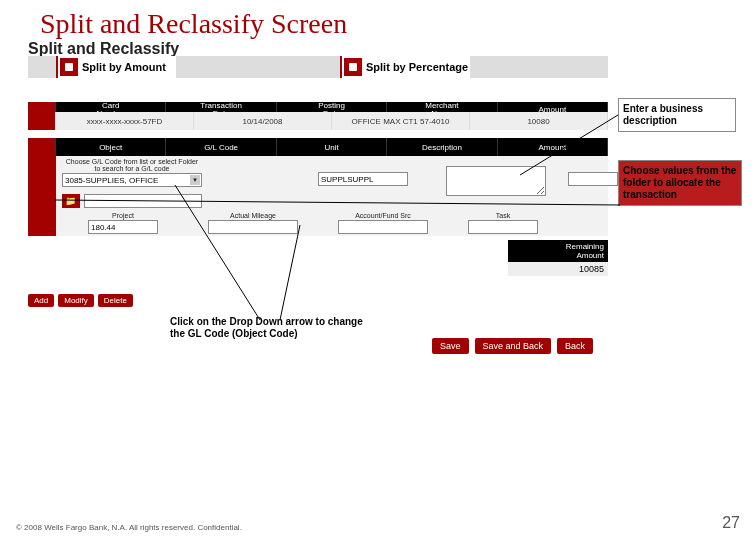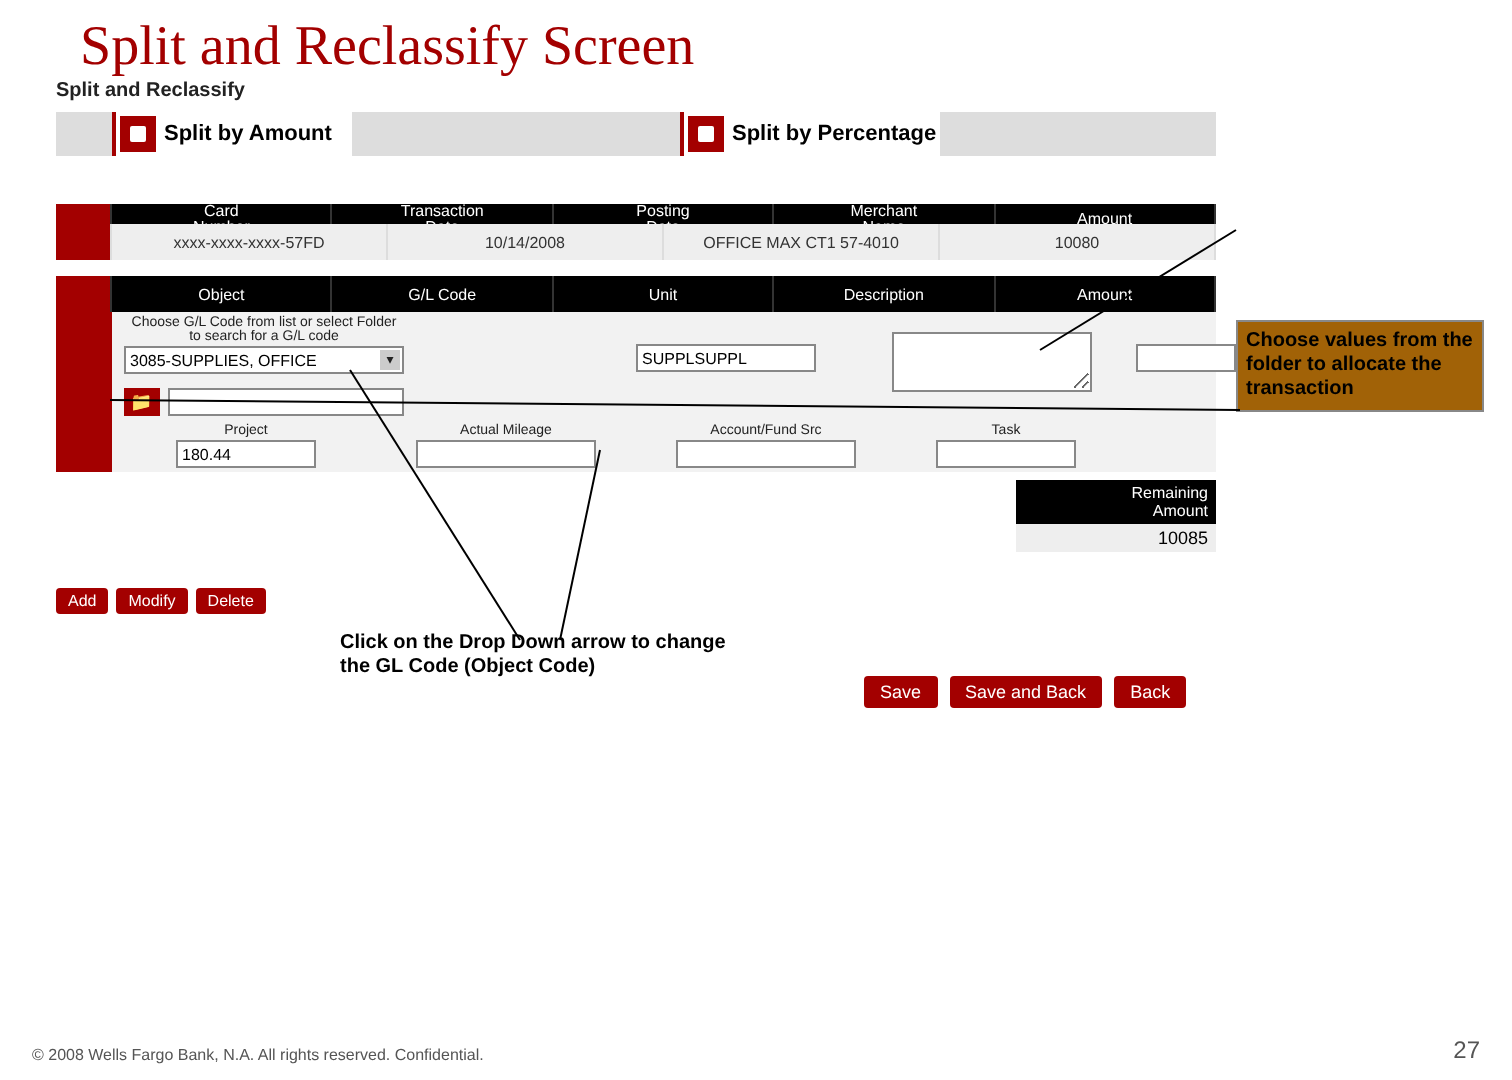--- a/index.html
+++ b/index.html
@@ -1,19 +1,19 @@
 <!DOCTYPE html>
 <html><head>
 <meta charset="utf-8">
 <style>
   * { box-sizing: border-box; margin: 0; padding: 0; }
   body { width: 756px; height: 540px; background: #fff; font-family: Arial, Verdana, sans-serif; position: relative; overflow: hidden; }
   .slide { position: relative; width: 756px; height: 540px; }
   .title { position: absolute; left: 40px; top: 8px; font-family: 'Times New Roman', serif; font-size: 28px; color: #a30000; }
-  .subtitle { position: absolute; left: 28px; top: 40px; font-size: 10px; font-weight: bold; color: #222; }
+  .subtitle { position: absolute; left: 28px; top: 40px; font-size: 16px; font-weight: bold; color: #222; }
   .tabbar { position: absolute; left: 28px; top: 56px; width: 580px; height: 22px; background: #ddd; }
   .tab { position: absolute; top: 0; height: 22px; background: #fff; border-left: 2px solid #a30000; display: flex; align-items: center; font-size: 11px; font-weight: bold; }
   .tab .sq { width: 18px; height: 18px; background: #a30000; display: flex; align-items: center; justify-content: center; margin: 2px 4px 2px 2px; }
   .tab .dot { width: 8px; height: 8px; background: #fff; border-radius: 1px; }
   .tab1 { left: 28px; width: 120px; }
   .tab2 { left: 312px; width: 130px; }
   .headerrow { position: absolute; left: 28px; top: 88px; width: 580px; height: 16px; background: #000; color: #fff; font-size: 8px; display: flex; margin-top: 14px; }
   .headerrow > div { flex: 1; display: flex; align-items: center; justify-content: center; text-align: center; border-right: 1px solid #333; padding: 0 2px; line-height: 1; white-space: pre-line; }
   .headerrow > div.redcell { background: #a30000; width: 28px; flex: 0 0 28px; }
   .datarow { position: absolute; left: 28px; top: 112px; width: 580px; height: 18px; background: #eee; font-size: 8px; display: flex; }
@@ -30,26 +30,26 @@
   .fld label { display: block; font-size: 7px; margin-bottom: 1px; text-align: center; }
   .remain { position: absolute; left: 508px; top: 240px; width: 100px; }
   .remain .rh { background: #000; color: #fff; font-size: 8px; text-align: right; padding: 2px 4px; }
   .remain .rv { background: #eee; font-size: 9px; text-align: right; padding: 2px 4px; }
   .actbtns { position: absolute; left: 28px; top: 294px; display: flex; gap: 4px; }
   .actbtn { background: #a30000; color: #fff; font-size: 8px; padding: 2px 6px; border-radius: 2px; }
   .savebtns { position: absolute; left: 432px; top: 338px; display: flex; gap: 6px; }
   .savebtn { background: #a30000; color: #fff; font-size: 9px; padding: 3px 8px; border-radius: 2px; }
   .callout { position: absolute; font-size: 10px; font-weight: bold; line-height: 1.2; }
   .note1 { left: 618px; top: 98px; width: 118px; border: 1px solid #888; padding: 4px; background: #fff; }
-  .note2 { left: 618px; top: 160px; width: 124px; border: 1px solid #888; padding: 4px; background: #a16207; }
+  .note2 { left: 618px; top: 160px; width: 124px; border: 1px solid #888; padding: 4px; background: #b91c1c; }
   .note3 { left: 170px; top: 316px; width: 200px; }
   .bullets { position: absolute; left: 24px; top: 376px; font-size: 14px; font-weight: bold; }
   .bullets li { list-style: square; margin-bottom: 10px; margin-left: 16px; }
   .footer { position: absolute; left: 16px; bottom: 8px; font-size: 8px; color: #555; }
-  .pagenum { position: absolute; right: 16px; bottom: 8px; font-size: 12px; color: #555; }
+  .pagenum { position: absolute; right: 16px; bottom: 8px; font-size: 16px; color: #555; }
   svg.line { position: absolute; pointer-events: none; }
   .sel-wrap { position: relative; display: inline-block; }
   .sel-wrap .arrow { position: absolute; right: 2px; top: 2px; width: 10px; height: 10px; background: #ccc; display: flex; align-items: center; justify-content: center; font-size: 7px; pointer-events: none; }
 </style>
 </head>
 <body>
 
 <div class="slide">
   <div class="title">Split and Reclassify Screen</div>
   <div class="subtitle">Split and Reclassify</div>
@@ -159,20 +159,21 @@
     <div class="actbtn">Modify</div>
     <div class="actbtn">Delete</div>
   </div>
 
   <div class="savebtns">
     <div class="savebtn">Save</div>
     <div class="savebtn">Save and Back</div>
     <div class="savebtn">Back</div>
   </div>
 
+  <div class="callout note1">Enter a business description</div>
   <div class="callout note2">Choose values from the folder to allocate the transaction</div>
   <div class="callout note3">Click on the Drop Down arrow to change the GL Code (Object Code)</div>
 
   <svg class="line" style="left:0;top:0;" width="756" height="540">
     <line x1="520" y1="175" x2="618" y2="115" stroke="#000" stroke-width="1"></line>
     <line x1="55" y1="200" x2="620" y2="205" stroke="#000" stroke-width="1"></line>
     <line x1="175" y1="185" x2="260" y2="320" stroke="#000" stroke-width="1"></line>
     <line x1="300" y1="225" x2="280" y2="320" stroke="#000" stroke-width="1"></line>
   </svg>
 

